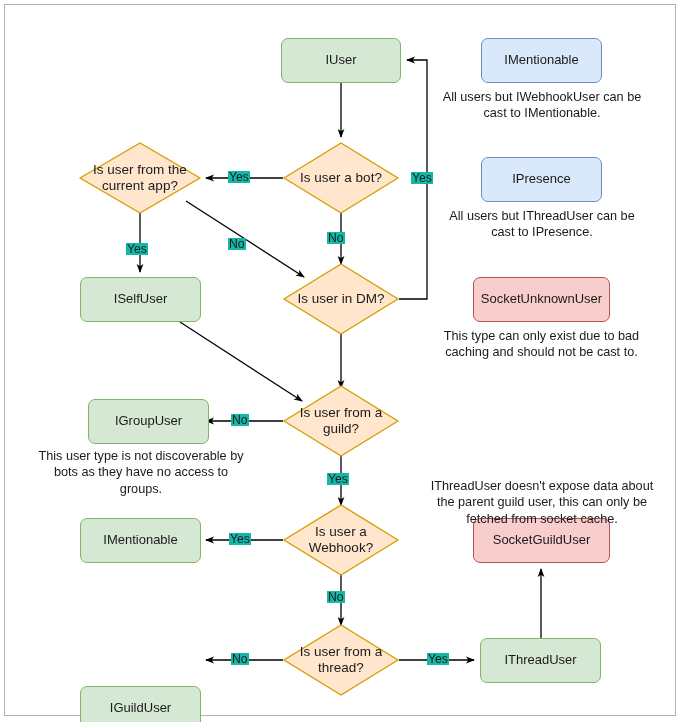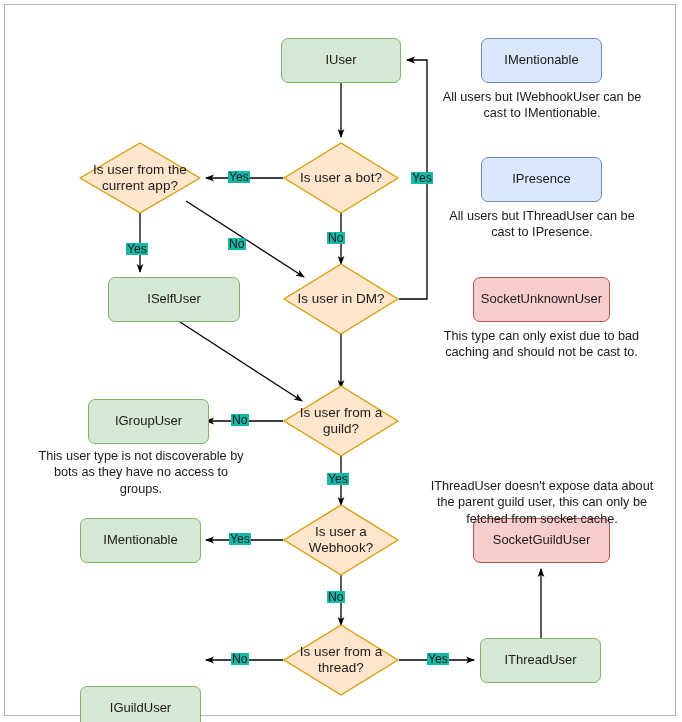--- a/index.html
+++ b/index.html
@@ -159,21 +159,21 @@
 
     <polygon points="341,505 398,540 341,575 284,540" fill="#ffe6cc" stroke="#d79b00" stroke-width="1.4" stroke-linejoin="round"></polygon>
 
     <polygon points="341,625 398,660 341,695 284,660" fill="#ffe6cc" stroke="#d79b00" stroke-width="1.4" stroke-linejoin="round"></polygon>
   </svg>
 
   <div class="node rect-node green-node" style="left:281px; top:38px; width:120px; height:45px;">
     <span>IUser</span>
   </div>
 
-  <div class="node rect-node green-node" style="left:80px; top:277px; width:132px; height:45px;margin-left:28px;">
+  <div class="node rect-node green-node" style="left:80px; top:277px; width:121px; height:45px;">
     <span>ISelfUser</span>
   </div>
 
   <div class="node rect-node green-node" style="left:88px; top:399px; width:121px; height:45px;">
     <span>IGroupUser</span>
   </div>
 
   <div class="node rect-node green-node" style="left:80px; top:518px; width:121px; height:45px;">
     <span>IMentionable</span>
   </div>

